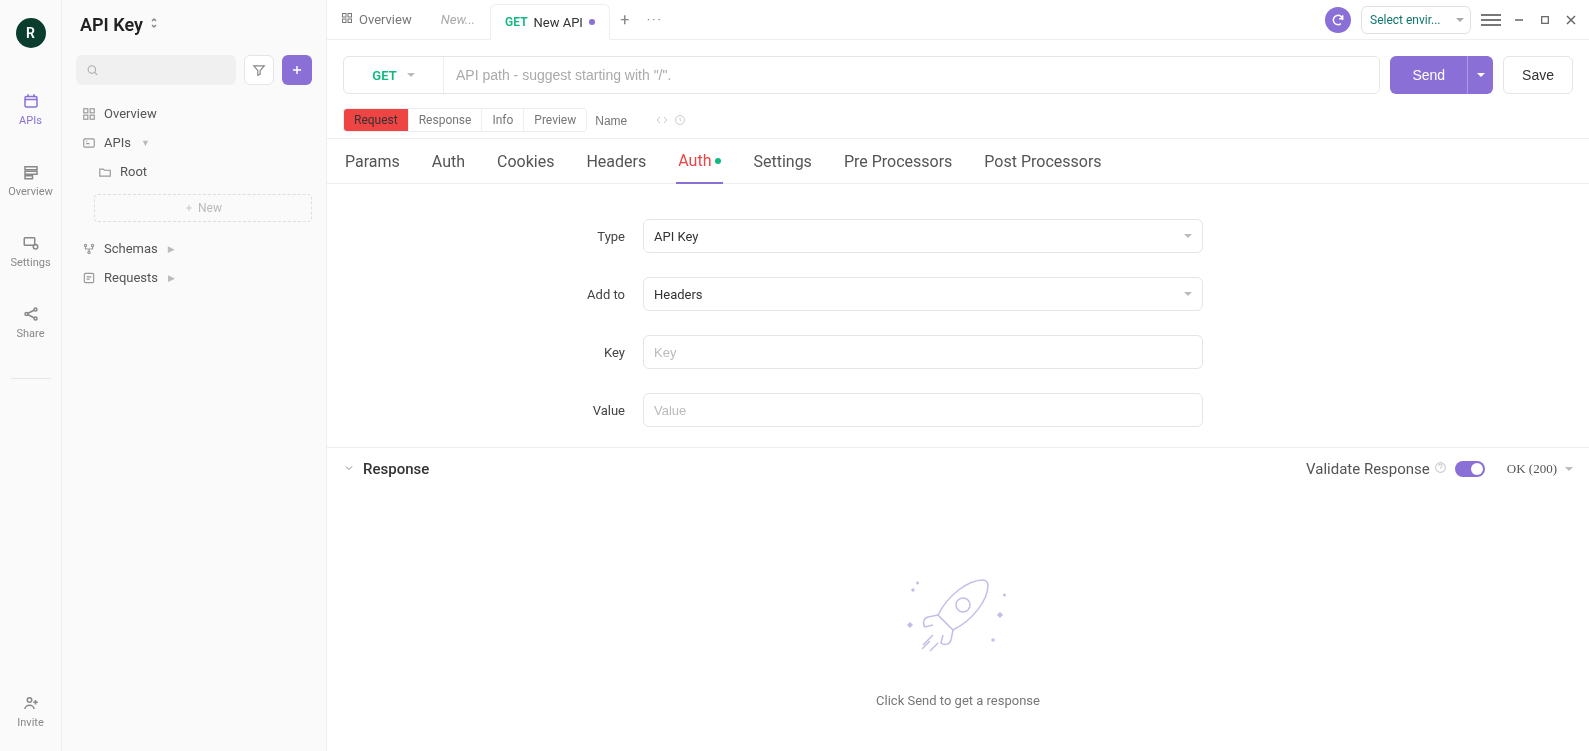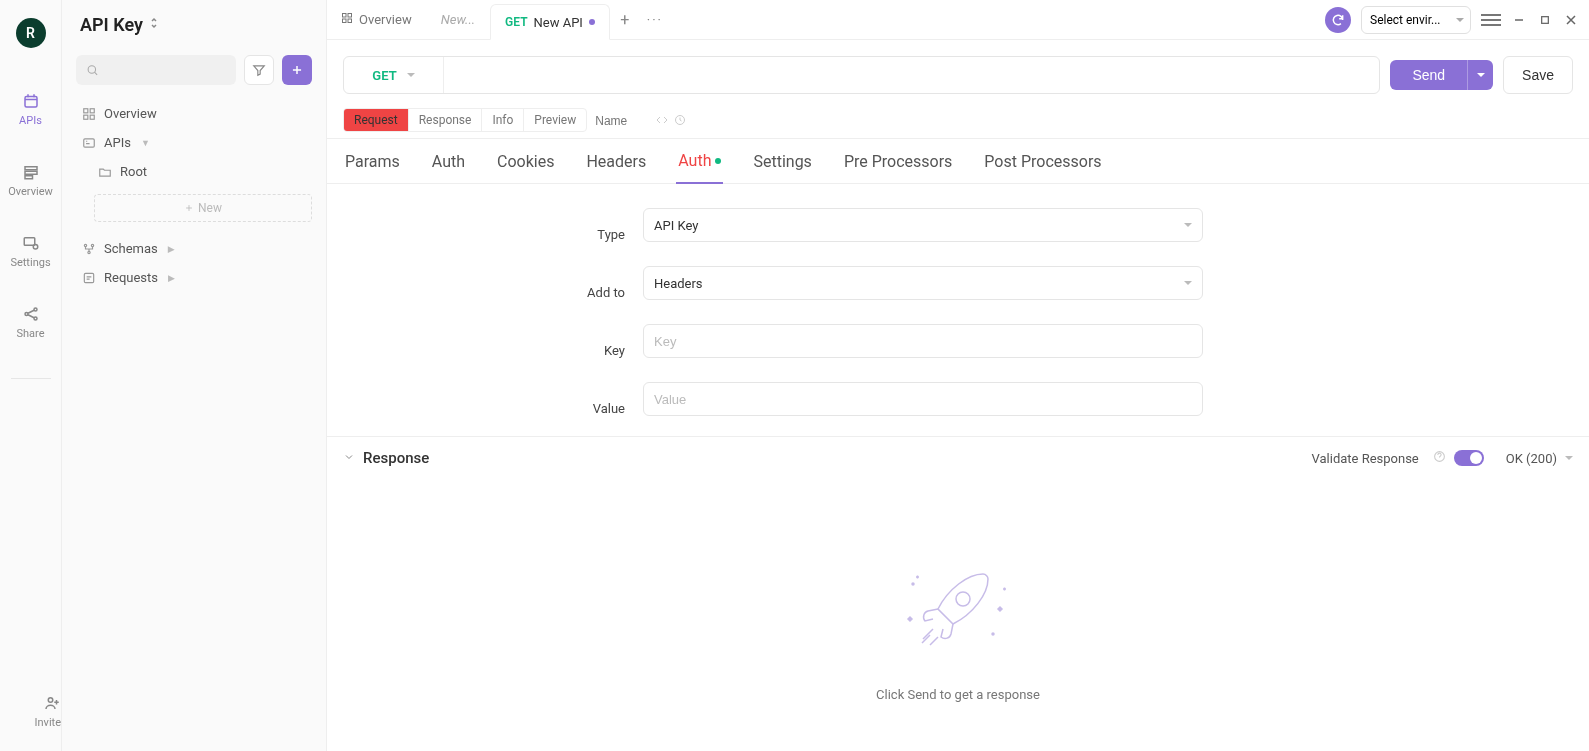--- a/index.html
+++ b/index.html
@@ -38,34 +38,34 @@
     .tabs { display: flex; align-items: stretch; }
     .tab { display: flex; align-items: center; gap: 6px; padding: 0 14px; color: #777; cursor: pointer; border-right: 1px solid transparent; max-width: 140px; font-size: 13px;}
     .tab .dot { width: 6px; height: 6px; border-radius: 50%; background: #8a70d6; }
     .tab.active { background: #fff; border: 1px solid #eee; border-bottom: 1px solid #fff; border-radius: 6px 6px 0 0; margin-bottom: -1px; margin-top: 4px; color: #333; }
     .tab .method { color: #10b981; font-weight: 600; font-size: 12px; }
     .tab-add { width: 30px; display: flex; align-items: center; justify-content: center; color: #888; cursor: pointer; font-size: 16px;}
     .tab-more { width: 30px; display: flex; align-items: center; justify-content: center; color: #888; cursor: pointer; letter-spacing: 2px;}
     .topbar-spacer { flex: 1; }
     .top-actions { display: flex; align-items: center; gap: 10px; }
     .circ-btn { width: 26px; height: 26px; border-radius: 50%; background: #8a70d6; color: #fff; display: flex; align-items: center; justify-content: center; cursor: pointer; font-size: 13px;}
-    .env-select { height: 28px; border: 1px solid #e0e0e0; border-radius: 6px; padding: 0 20px 0 8px; color: #000000; font-size: 12px; display: flex; align-items: center; gap: 4px; cursor: pointer; position: relative; width: 110px; overflow: hidden; white-space: nowrap; text-overflow: ellipsis;}
+    .env-select { height: 28px; border: 1px solid #e0e0e0; border-radius: 6px; padding: 0 20px 0 8px; color: #0f766e; font-size: 12px; display: flex; align-items: center; gap: 4px; cursor: pointer; position: relative; width: 110px; overflow: hidden; white-space: nowrap; text-overflow: ellipsis;}
     .env-select::after { content: ""; position: absolute; right: 6px; top: 50%; width: 0; height: 0; border-left: 4px solid transparent; border-right: 4px solid transparent; border-top: 4px solid #aaa; transform: translateY(-50%);}
     .hamburger { width: 20px; display: flex; flex-direction: column; gap: 3px; cursor: pointer; }
     .hamburger span { height: 2px; background: #777; }
     .win-ctrl { width: 16px; height: 16px; display: flex; align-items: center; justify-content: center; color: #666; cursor: pointer; }
 
     
     .req-row { padding: 16px 16px 10px 16px; display: flex; gap: 10px; align-items: center; }
     .req-box { flex: 1; display: flex; border: 1px solid #e5e5e5; border-radius: 6px; overflow: hidden; height: 38px;}
     .method-sel { width: 100px; display: flex; align-items: center; justify-content: center; gap: 6px; border-right: 1px solid #eee; color: #10b981; font-weight: 600; cursor: pointer; position: relative;}
     .method-sel::after { content: ""; width: 0; height: 0; border-left: 4px solid transparent; border-right: 4px solid transparent; border-top: 4px solid #bbb; margin-left: 4px;}
     .path-input { flex: 1; border: none; outline: none; padding: 0 12px; font-size: 14px; color: #333; }
     .path-input::placeholder { color: #aaa; }
-    .send-btn { height: 30px; background: #8a70d6; color: #fff; border: none; border-radius: 6px; display: flex; align-items: stretch; overflow: hidden; cursor: pointer;}
+    .send-btn { height: 38px; background: #8a70d6; color: #fff; border: none; border-radius: 6px; display: flex; align-items: stretch; overflow: hidden; cursor: pointer;}
     .send-btn .main-part { padding: 0 22px; display: flex; align-items: center; font-size: 14px; font-weight: 500;}
     .send-btn .drop-part { width: 26px; border-left: 1px solid rgba(255,255,255,0.3); display: flex; align-items: center; justify-content: center;}
     .save-btn { height: 38px; border: 1px solid #e5e5e5; background: #fff; border-radius: 6px; padding: 0 18px; font-size: 14px; color: #333; cursor: pointer;}
 
     
     .subtabs-row { padding: 0 16px; display: flex; align-items: center; gap: 0; border-bottom: 1px solid #eee; }
     .pill-group { display: flex; border: 1px solid #eee; border-radius: 4px; overflow: hidden; margin: 4px 0 6px 0;}
     .pill { padding: 4px 10px; font-size: 12px; color: #777; cursor: pointer; border-right: 1px solid #eee; }
     .pill:last-child { border-right: none; }
     .pill.active { background: #ef4444; color: #333; }
@@ -73,35 +73,35 @@
     .name-icons { display: flex; gap: 4px; color: #ccc; font-size: 12px;}
 
     
     .innertabs { padding: 0 16px; display: flex; gap: 28px; border-bottom: 1px solid #eee; }
     .innertab { padding: 12px 2px; font-size: 16px; color: #555; cursor: pointer; display: flex; align-items: center; gap: 4px;}
     .innertab.active { color: #ef4444; border-bottom: 2px solid #8a70d6; margin-bottom: -1px; }
     .innertab .badge { width: 6px; height: 6px; border-radius: 50%; background: #10b981; }
 
     
     .form-area { padding: 24px 16px 4px 16px; border-bottom: 1px solid #eee;}
-    .form-row { display: flex; align-items: flex-end; margin-bottom: 24px; }
+    .form-row { display: flex; align-items: center; margin-bottom: 24px; margin-top: 11px; }
     .form-label { width: 300px; text-align: right; padding-right: 18px; color: #444; font-size: 13px;}
     .form-control { width: 560px; height: 34px; border: 1px solid #e5e5e5; border-radius: 6px; padding: 0 10px; display: flex; align-items: center; position: relative; font-size: 13px; color: #333;}
     .form-control.select::after { content: ""; position: absolute; right: 10px; top: 50%; width: 0; height: 0; border-left: 4px solid transparent; border-right: 4px solid transparent; border-top: 4px solid #bbb; transform: translateY(-50%);}
     .form-control input { border: none; outline: none; width: 100%; font-size: 13px;}
     .form-control input::placeholder { color: #bbb; }
 
     
     .resp-header { padding: 12px 16px; display: flex; align-items: center; gap: 8px; border-bottom: 1px solid transparent;}
     .resp-header .title { font-size: 15px; font-weight: 500; color: #333; }
     .resp-header .spacer { flex: 1; }
-    .resp-header .validate { color: #555; font-size: 13px; display: flex; align-items: center; gap: 14px;}
+    .resp-header .validate { color: #555; font-size: 15px; display: flex; align-items: center; gap: 4px;}
     .toggle { width: 30px; height: 16px; background: #8a70d6; border-radius: 8px; position: relative; cursor: pointer;}
     .toggle::after { content: ""; position: absolute; width: 12px; height: 12px; background: #fff; border-radius: 50%; top: 2px; right: 2px;}
-    .status-sel { color: #555; font-size: 13px; display: flex; align-items: center; gap: 4px; cursor: pointer;}
+    .status-sel { color: #555; font-size: 13px; display: flex; align-items: center; gap: 4px; cursor: pointer; font-family: Liberation Serif, serif;}
     .status-sel::after { content: ""; width: 0; height: 0; border-left: 4px solid transparent; border-right: 4px solid transparent; border-top: 4px solid #bbb; margin-left: 4px;}
 
     .resp-empty { flex: 1; display: flex; flex-direction: column; align-items: center; justify-content: center; color: #888; padding-top: 30px;}
     .resp-empty svg { margin-bottom: 18px; }
     .resp-empty .msg { font-size: 13px; color: #777;}
 
     .ellip { overflow: hidden; text-overflow: ellipsis; white-space: nowrap;}
     .italic { font-style: italic; color: #aaa;}
     .caret-down { width: 0; height: 0; border-left: 4px solid transparent; border-right: 4px solid transparent; border-top: 4px solid currentColor; display: inline-block;}
     .chev { color: #888; font-size: 12px;}
@@ -148,21 +148,21 @@
             <circle cx="6" cy="12" r="2"></circle>
             <circle cx="18" cy="6" r="2"></circle>
             <circle cx="18" cy="18" r="2"></circle>
             <path d="M8 11l8-4M8 13l8 4"></path>
           </svg>
       </span>
       <span class="lbl">Share</span>
     </div>
     <div class="rail-sep"></div>
     <div class="rail-spacer"></div>
-    <div class="rail-item" style="margin-bottom:18px;align-items:flex-end;">
+    <div class="rail-item" style="margin-bottom:18px;">
       <span class="ico">
         <svg width="18" height="18" viewBox="0 0 24 24" fill="none" stroke="currentColor" stroke-width="2">
             <circle cx="10" cy="8" r="3"></circle>
             <path d="M4 20c0-3 3-5 6-5s6 2 6 5"></path>
             <path d="M18 8v6M15 11h6"></path>
           </svg>
       </span>
       <span class="lbl">Invite</span>
     </div>
   </div>
@@ -311,20 +311,21 @@
             </svg>
           </div>
       </div>
     </div>
 
     <div class="req-row">
       <div class="req-box">
         <div class="method-sel">
           <span>GET</span>
         </div>
+        <input class="path-input" type="text" placeholder="API path - suggest starting with &quot;/&quot;." style="">
       </div>
       <button class="send-btn">
         <span class="main-part">Send</span>
         <span class="drop-part">
             <span class="caret-down"></span>
           </span>
       </button>
       <button class="save-btn">Save</button>
     </div>
 

